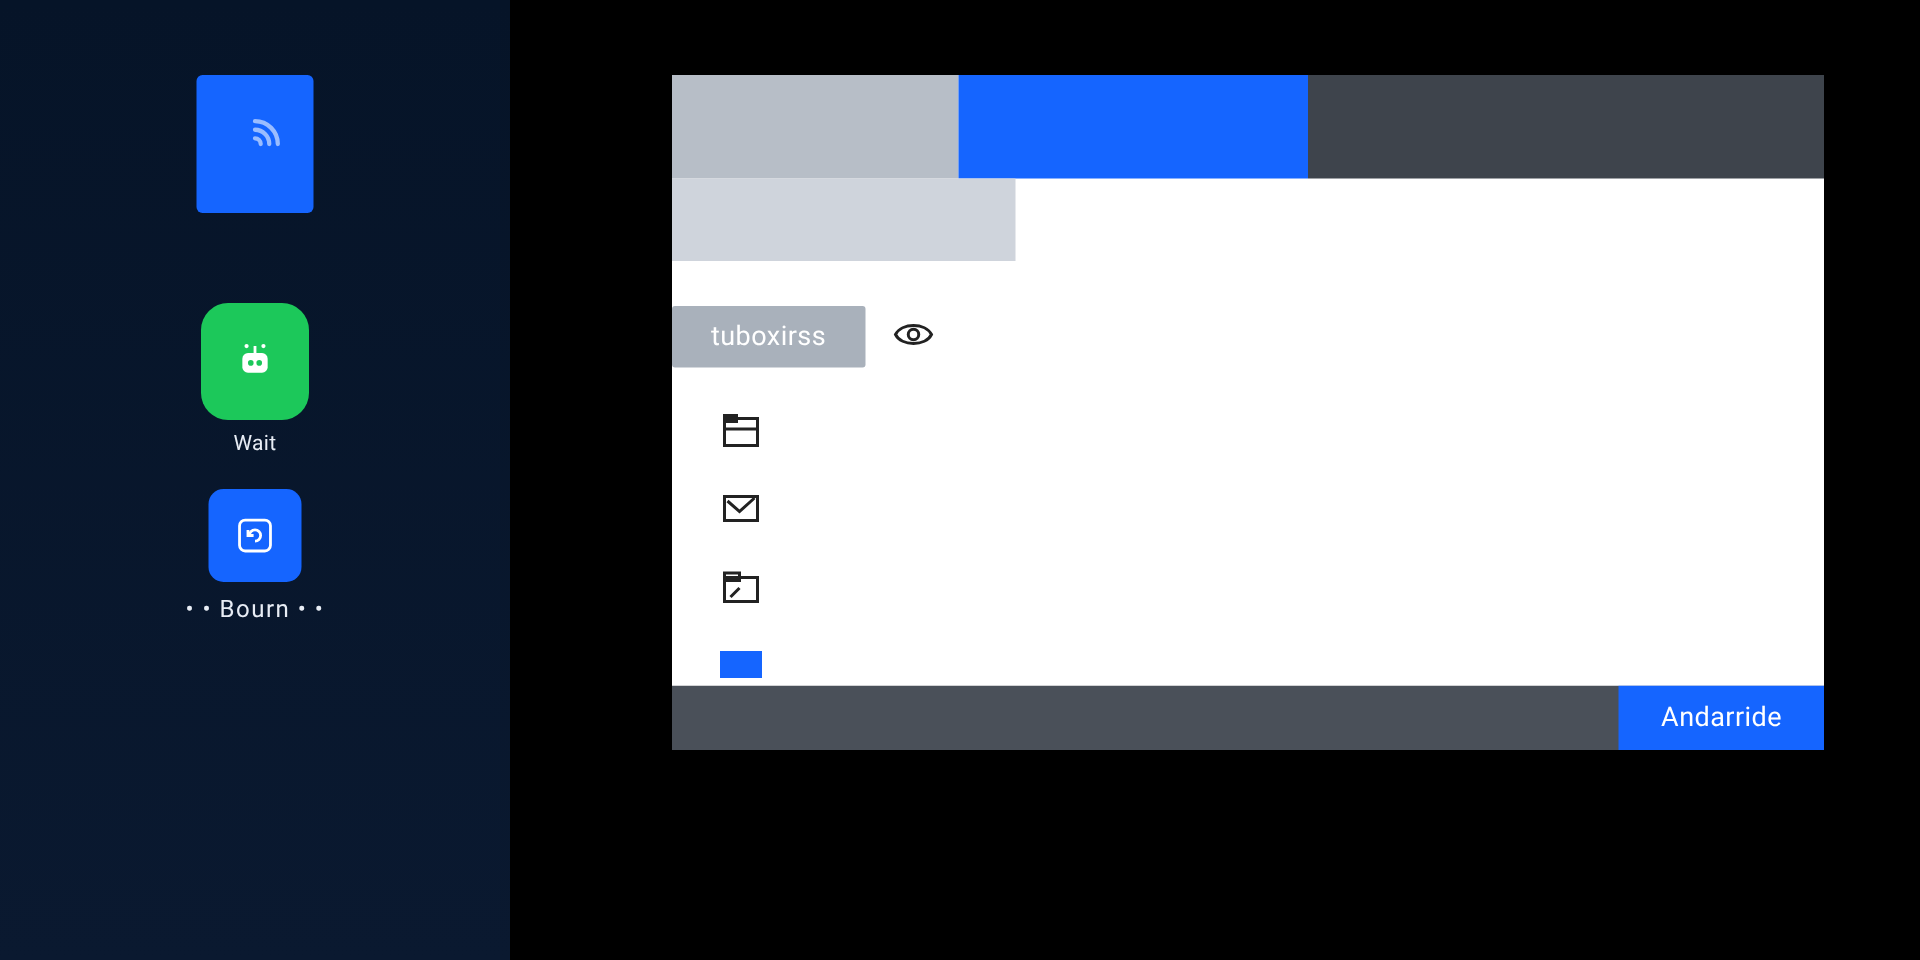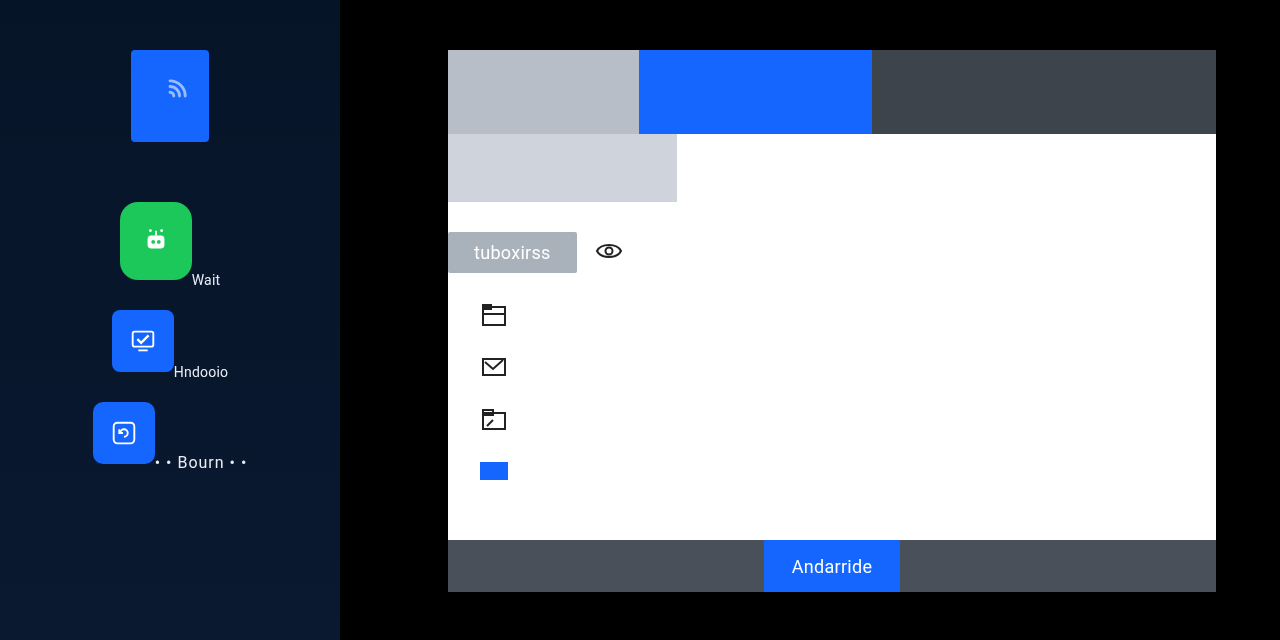--- a/index.html
+++ b/index.html
@@ -1,41 +1,41 @@
 <!DOCTYPE html>
 <html><head>
   <meta charset="utf-8">
   <style>
     * { margin:0; padding:0; box-sizing:border-box; font-family:-apple-system,BlinkMacSystemFont,"Segoe UI",Roboto,sans-serif; }
     body { width:1280px; height:640px; background:#000; overflow:hidden; position:relative; }
     .sidebar { position:absolute; left:0; top:0; width:340px; height:640px; background:linear-gradient(180deg,#061428 0%,#0a1930 100%); padding-top:50px; display:flex; flex-direction:column; align-items:center; }
     .logo-tile { width:78px; height:92px; background:#1565ff; border-radius:4px; display:flex; align-items:center; justify-content:center; margin-bottom:60px; }
     .logo-tile svg { width:38px; height:38px; }
-    .nav-item { display:flex; flex-direction:row; align-items:flex-end; margin-bottom:22px; cursor:pointer; }
+    .nav-item { display:flex; flex-direction:column; align-items:center; margin-bottom:22px; cursor:pointer; }
     .nav-tile { width:62px; height:62px; border-radius:8px; display:flex; align-items:center; justify-content:center; margin-bottom:8px; }
     .nav-tile.green { background:#1cc85a; border-radius:18px; height:78px; width:72px; }
     .nav-tile.blue { background:#1565ff; }
     .nav-tile svg { width:30px; height:30px; }
     .nav-label { color:#e8edf5; font-size:14px; letter-spacing:0.2px; }
     .nav-item:last-child .nav-label { font-size:16px; letter-spacing:1px; }
-    .main-panel { position:absolute; left:448px; top:50px; width:768px; height:542px; display:flex; flex-direction:column; background:#fff; }
+    .main-panel { position:absolute; left:448px; top:50px; width:768px; height:450px; display:flex; flex-direction:column; background:#fff; }
     .tab-row { display:flex; height:84px; }
     .tab1 { width:191px; background:#b7bec7; }
     .tab2 { width:233px; background:#1565ff; }
     .tab3 { flex:1; background:#3e444c; }
     .sub-block { width:229px; height:68px; background:#cfd4dc; }
     .content-area { flex:1; background:#fff; padding:30px 0 0 0; position:relative; }
     .chip-row { display:flex; align-items:center; gap:18px; margin-left:0; margin-bottom:28px; }
     .chip { background:#a9b1bb; color:#fff; padding:10px 26px; font-size:18px; border-radius:2px; letter-spacing:0.3px; }
     .eye-icon svg { width:28px; height:20px; }
     .list { display:flex; flex-direction:column; gap:24px; margin-left:32px; }
     .list-item { width:28px; height:28px; display:flex; align-items:center; justify-content:center; cursor:pointer; }
     .list-item svg { width:26px; height:26px; stroke:#222; stroke-width:2; fill:none; }
     .blue-square { width:28px; height:18px; background:#1565ff; }
-    .footer { height:52px; background:#4a5059; display:flex; justify-content:center; }
+    .footer { height:52px; background:#4a5059; display:flex; justify-content:flex-end; }
     .action-btn { background:#1565ff; color:#fff; border:none; padding:0 28px; font-size:18px; letter-spacing:0.3px; cursor:pointer; }
   </style>
 </head>
 <body>
 
 <div class="sidebar">
   <div class="logo-tile">
     <svg viewBox="0 0 40 40">
       <path d="M20 4 A16 16 0 0 1 36 20" stroke="#9abdff" stroke-width="3" fill="none" stroke-linecap="round"></path>
       <path d="M20 10 A10 10 0 0 1 30 20" stroke="#9abdff" stroke-width="3" fill="none" stroke-linecap="round"></path>
@@ -51,30 +51,20 @@
         <circle cx="19" cy="17" r="2" fill="#1cc85a"></circle>
         <line x1="16" y1="10" x2="16" y2="5" stroke="#fff" stroke-width="2"></line>
         <circle cx="10" cy="5" r="1.5" fill="#fff"></circle>
         <circle cx="22" cy="5" r="1.5" fill="#fff"></circle>
       </svg>
     </div>
     <span class="nav-label">Wait</span>
   </div>
 
 
-  <div class="nav-item">
-    <div class="nav-tile blue">
-      <svg viewBox="0 0 32 32">
-        <rect x="5" y="6" width="22" height="16" rx="2" fill="none" stroke="#fff" stroke-width="2"></rect>
-        <path d="M10 14 L14 18 L22 10" stroke="#fff" stroke-width="2.5" fill="none"></path>
-        <line x1="11" y1="26" x2="21" y2="26" stroke="#fff" stroke-width="2"></line>
-      </svg>
-    </div>
-    <span class="nav-label">Hndooio</span>
-  </div>
 
   <div class="nav-item">
     <div class="nav-tile blue" style="border-radius:10px;">
       <svg viewBox="0 0 32 32">
         <rect x="5" y="5" width="22" height="22" rx="4" fill="none" stroke="#fff" stroke-width="2"></rect>
         <path d="M12 16 A4 4 0 1 1 16 20" stroke="#fff" stroke-width="2" fill="none"></path>
         <path d="M11 12 L11 16 L15 16" stroke="#fff" stroke-width="2" fill="none"></path>
       </svg>
     </div>
     <span class="nav-label">• • Bourn • •</span>

